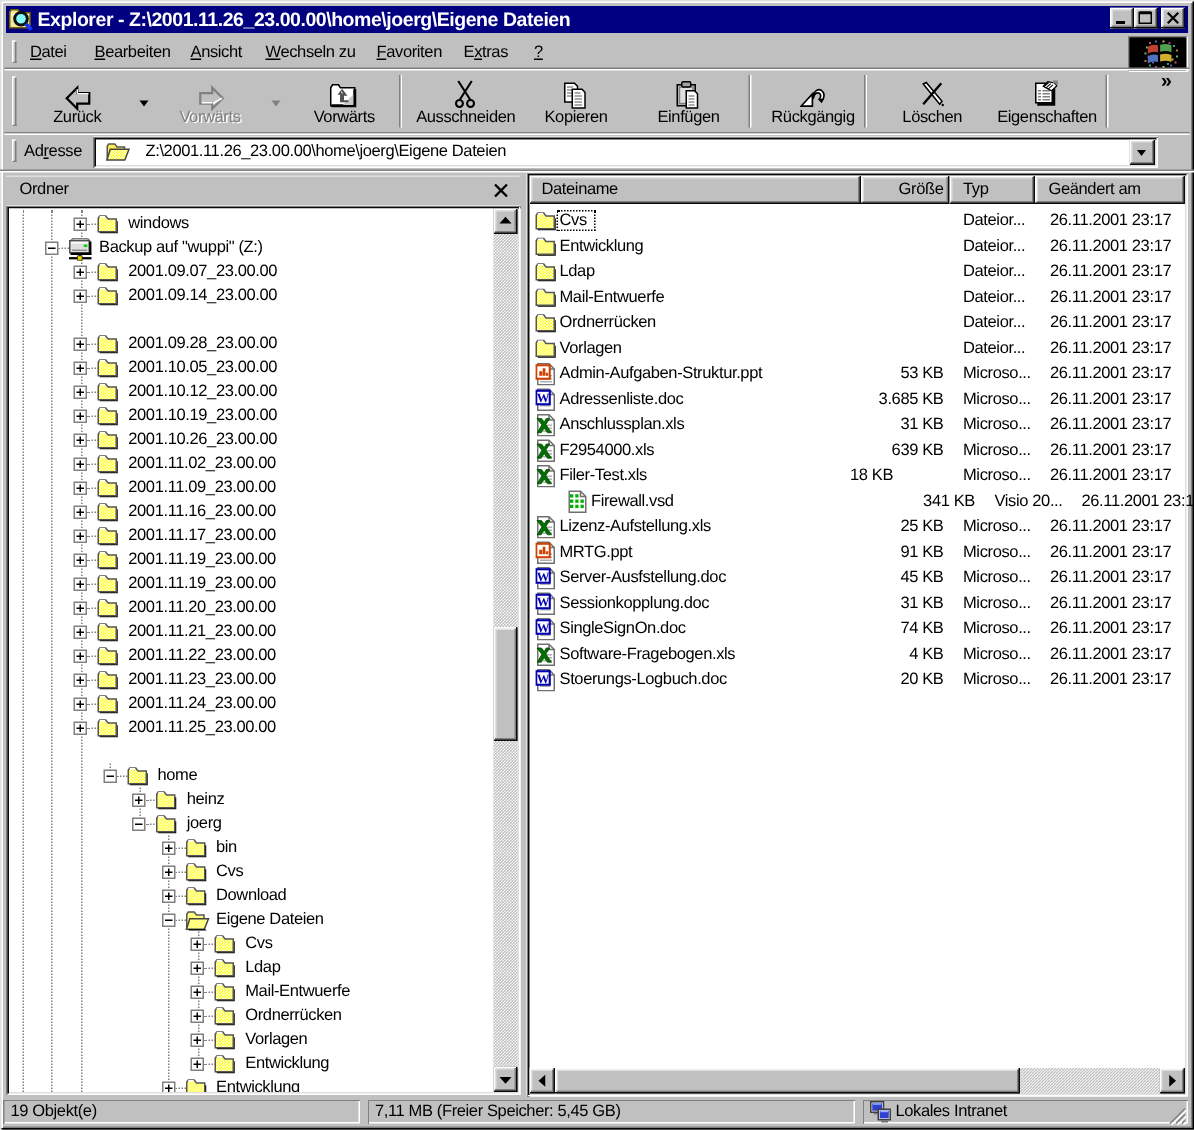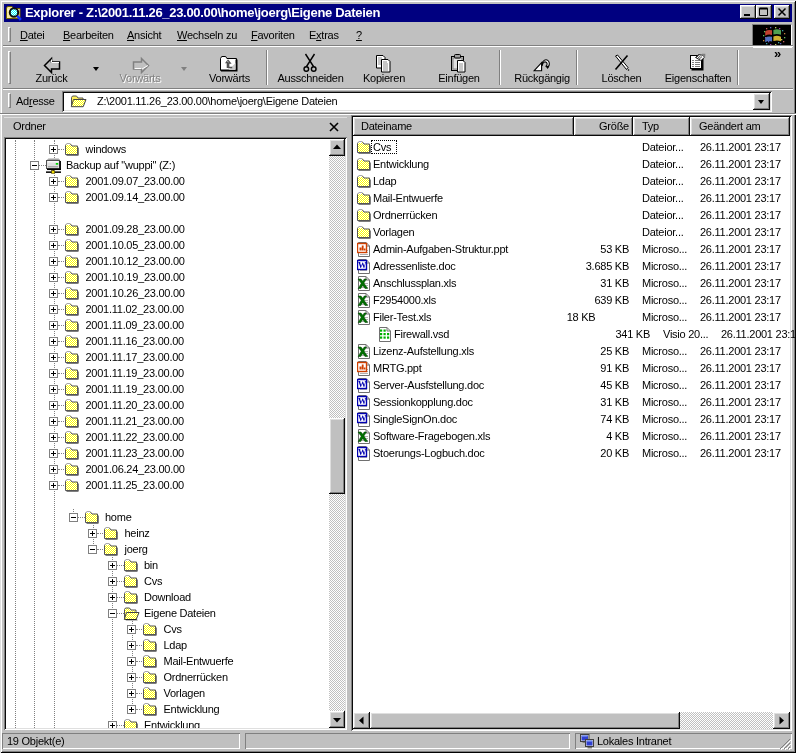--- a/index.html
+++ b/index.html
@@ -462,21 +462,21 @@
 <div class="hdot" style="left:51.5px;top:8px;width:8px"></div>
 <div class="pm" style="left:43.0px;top:3.5px">
           <i style="left:1px;top:3px;width:5px;height:1px"></i>
           <i style="left:3px;top:1px;width:1px;height:5px"></i>
         </div>
 <svg style="position:absolute;left:58.0px;top:1px" width="16" height="15" viewBox="0 0 16 15">
           <path d="M2.5 12.5 h12 v1 h-12 z M13.5 5.5 h1 v8 h-1 z" fill="#000"></path>
           <path d="M1.5 12.5 V3.5 l1-1.5 h4 l1.5 2 h5.5 v8.5 z" fill="url(#fy)" stroke="#555" stroke-width="1"></path>
           <path d="M2.5 2.5 h3.6" stroke="#fff" stroke-width="1" fill="none"></path>
         </svg>
-<div class="abs" style="left:79.5px;top:0;height:16px;line-height:16px">2001.06.24_23.00.00</div>
+<div class="abs" style="left:79.5px;top:0;height:16px;line-height:16px">2001.11.24_23.00.00</div>
 </div>
 <div class="trow" style="left:0;top:338px;width:323px">
 <div class="hdot" style="left:51.5px;top:8px;width:8px"></div>
 <div class="pm" style="left:43.0px;top:3.5px">
           <i style="left:1px;top:3px;width:5px;height:1px"></i>
           <i style="left:3px;top:1px;width:1px;height:5px"></i>
         </div>
 <svg style="position:absolute;left:58.0px;top:1px" width="16" height="15" viewBox="0 0 16 15">
           <path d="M2.5 12.5 h12 v1 h-12 z M13.5 5.5 h1 v8 h-1 z" fill="#000"></path>
           <path d="M1.5 12.5 V3.5 l1-1.5 h4 l1.5 2 h5.5 v8.5 z" fill="url(#fy)" stroke="#555" stroke-width="1"></path>
@@ -917,20 +917,21 @@
       <path d="M6 8.5 L10.5 4.5 v8 z" fill="#000"></path>
     </svg>
 <div class="btn" style="left:773px;top:712px;width:17px;height:17px"></div>
 <svg style="position:absolute;left:773px;top:712px" width="17" height="17" viewBox="0 0 17 17">
       <path d="M11 8.5 L6.5 4.5 v8 z" fill="#000"></path>
     </svg>
 <div class="btn" style="left:370px;top:712px;width:310px;height:17px"></div>
 <div class="pane" style="left:2px;top:733px;width:238px;height:16px"></div>
 <div class="abs" style="left:7px;top:733px;height:16px;line-height:16px">19 Objekt(e)</div>
 <div class="pane" style="left:245px;top:733px;width:325px;height:16px"></div>
+<div class="abs" style="left:250px;top:733px;height:16px;line-height:16px">7,11 MB (Freier Speicher: 5,45 GB)</div>
 <div class="pane" style="left:575px;top:733px;width:217px;height:16px"></div>
 <svg style="position:absolute;left:580px;top:734px" width="14" height="15" viewBox="0 0 14 15">
       <rect x="0.5" y="0.5" width="8.5" height="7" fill="#dfdfdf" stroke="#404040"></rect>
       <rect x="1.5" y="1.5" width="6.5" height="5" fill="#3040d0"></rect>
       <path d="M2 2 h5.5" stroke="#90b0ff"></path>
       <path d="M2.5 8 h4 v1 h-4z" fill="#808080"></path>
       <rect x="5.5" y="5.5" width="8" height="7" fill="#dfdfdf" stroke="#404040"></rect>
       <rect x="6.5" y="6.5" width="6" height="5" fill="#3040d0"></rect>
       <path d="M7 7 h5" stroke="#90b0ff"></path>
       <path d="M7.5 13 h4.5 v1.4 h-4.5z" fill="#707070"></path>

